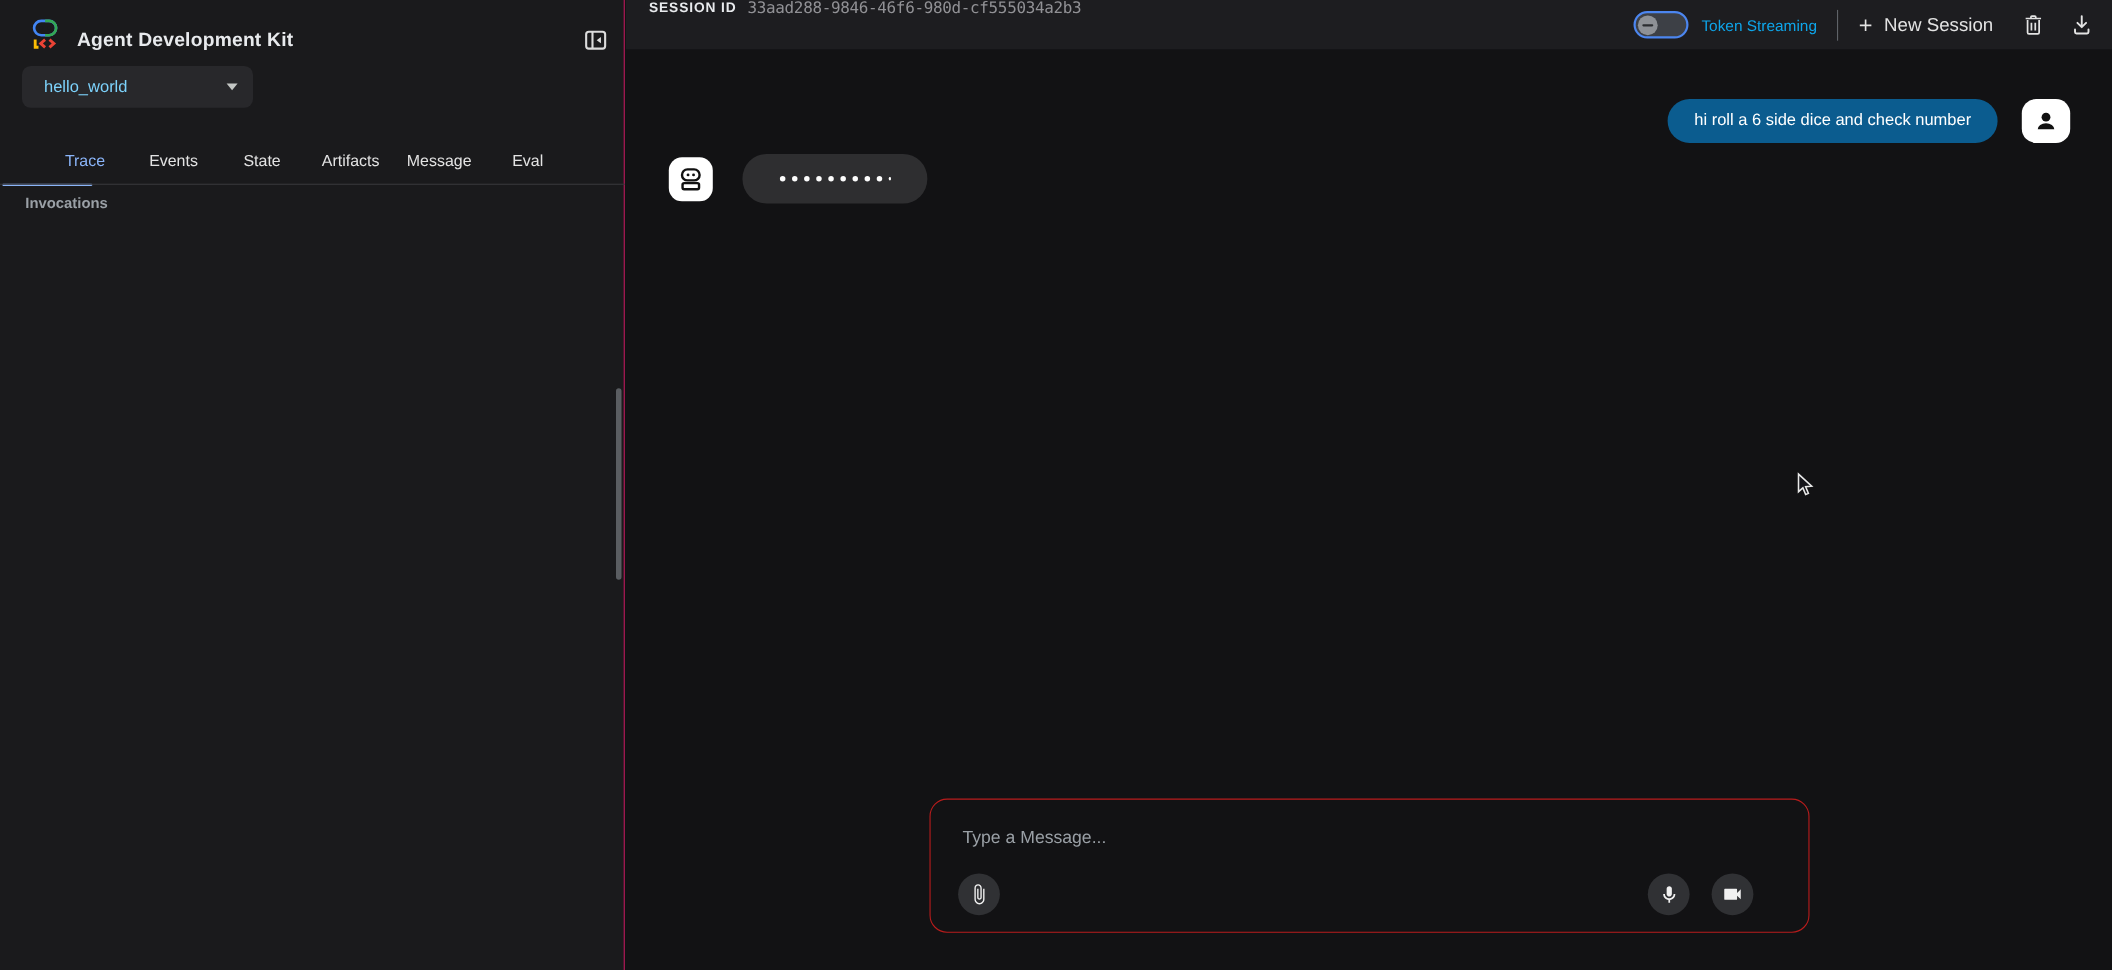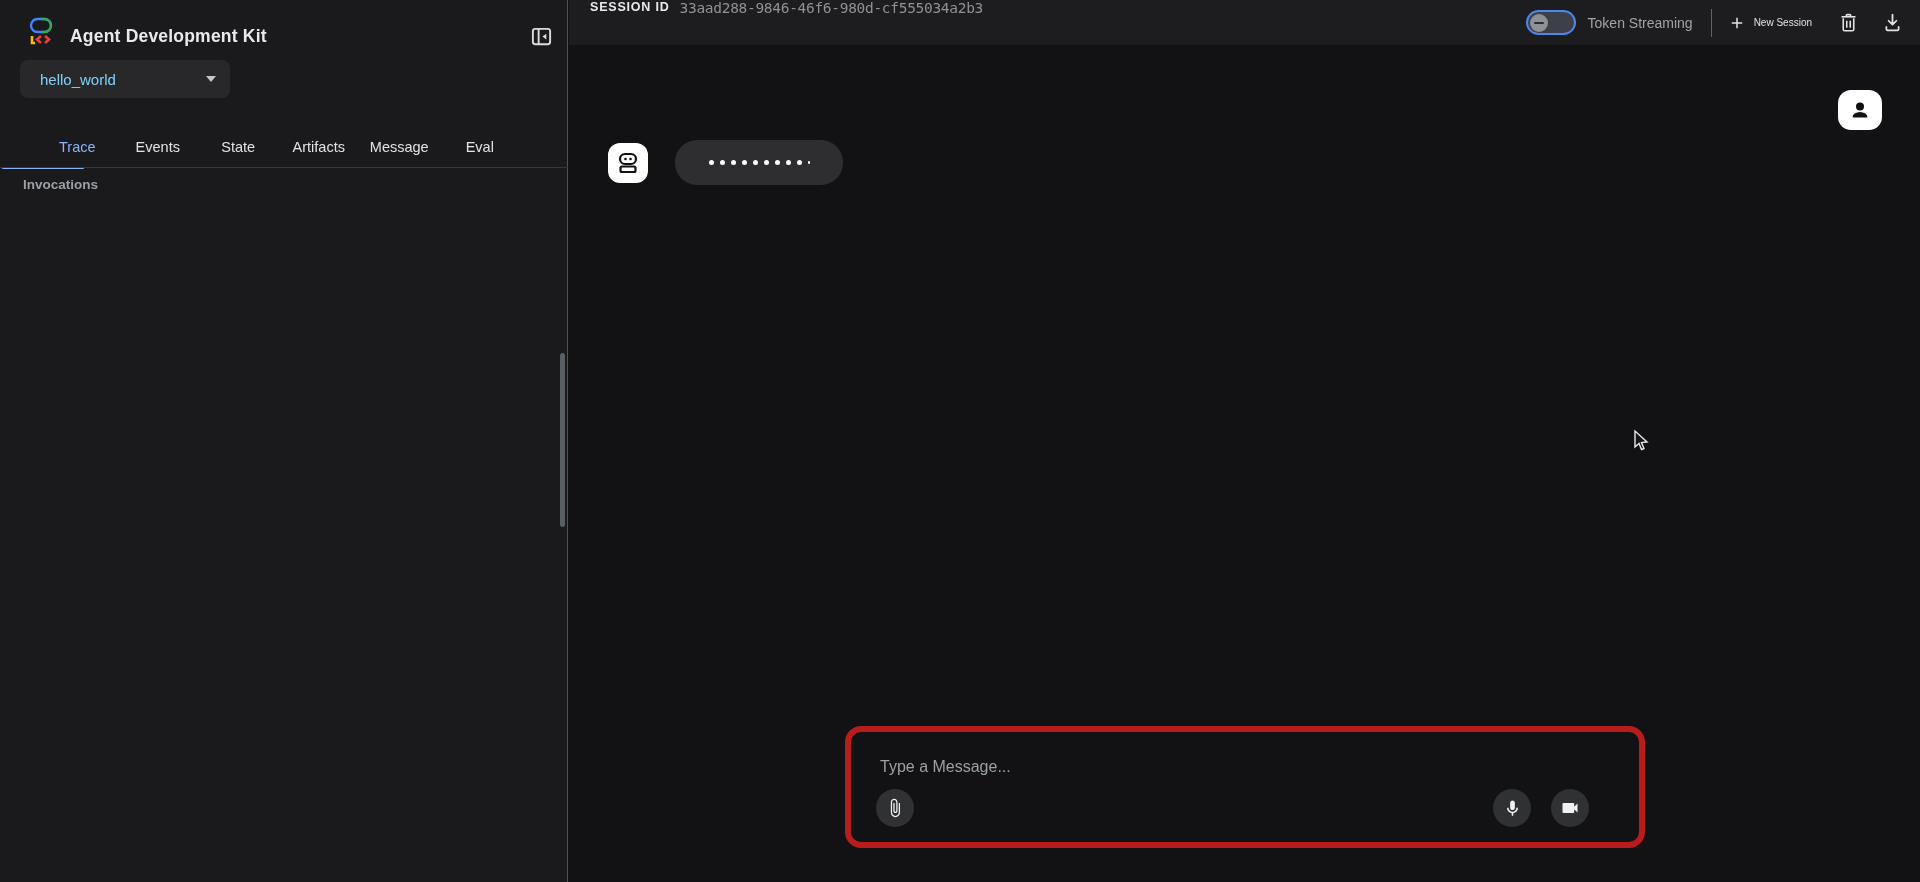--- a/index.html
+++ b/index.html
@@ -45,23 +45,23 @@
   .sess-value { margin-left:10px; color:#919195; font-size:14.5px;
                 font-family:"DejaVu Sans Mono", monospace; letter-spacing:-0.3px;}
   .header-right { margin-left:auto; display:flex; align-items:center; padding-right:16px; }
 
   .switch { width:50px; height:25px; border-radius:13px; border:2px solid #4c86f0;
             background:#3d4046; position:relative; cursor:pointer; }
   .switch .thumb { position:absolute; left:2px; top:1.5px; width:18px; height:18px;
                    border-radius:50%; background:#8e9196; }
   .switch .thumb::after { content:""; position:absolute; left:4px; top:8px; width:10px;
                           height:2px; background:#2b2d30; border-radius:1px; }
-  .toggle-label { color:#a3a3a3; font-size:14px; margin-left:12px; }
+  .toggle-label { color:#0ea5e9; font-size:14px; margin-left:12px; }
   .vdivider { width:1px; height:28px; background:#5f6368; margin:0 16px 0 18px; }
-  .new-session { display:flex; align-items:center; color:#e3e3e3; font-size:10px;
+  .new-session { display:flex; align-items:center; color:#e3e3e3; font-size:17px;
                  cursor:pointer; gap:8px; }
   .icon-btn { width:24px; height:24px; display:flex; align-items:center;
               justify-content:center; cursor:pointer; }
   .icon-btn.trash { margin-left:24px; }
   .icon-btn.dl { margin-left:20px; }
 
   
   .chat { position:absolute; left:569px; top:45px; width:1351px; height:837px;
           background:#121214; }
   .user-row { position:absolute; right:38px; top:45px; display:flex; align-items:flex-start; }
@@ -73,21 +73,21 @@
   .bot-avatar { width:40px; height:40px; background:#ffffff; border-radius:12px;
                 display:flex; align-items:center; justify-content:center; }
   .loading-pill { margin-left:27px; width:168px; height:45px; background:#2e2e30;
                   border-radius:22px; display:flex; align-items:center;
                   justify-content:center; gap:6px; }
   .dot { width:5px; height:5px; border-radius:50%; background:#fdfdfd; }
   .dot.tiny { width:2px; height:3px; border-radius:2px; }
 
   
   .input-box { position:absolute; left:276px; top:681px; width:800px; height:122px;
-               border:6px solid #b91c1c; border-radius:16px; background:transparent; }
+               border:1px solid #b91c1c; border-radius:16px; background:transparent; }
   .msg-input { position:absolute; left:2px; top:2px; width:640px; height:50px;
                background:transparent; border:none; outline:none; resize:none;
                color:#e3e3e3; font-size:16px; font-family:"Liberation Sans",sans-serif;
                padding:24px 0 0 27px; }
   .msg-input::placeholder { color:#9aa0a6; }
   .round-btn { position:absolute; width:38px; height:38px; border-radius:50%;
                background:#303134; display:flex; align-items:center;
                justify-content:center; cursor:pointer; }
   .btn-attach { left:25px; bottom:15px; }
   .btn-mic { right:108px; bottom:15px; }
@@ -172,20 +172,21 @@
           <path d="M12 3 v11 M7.5 10 l4.5 4.5 L16.5 10" fill="none" stroke="#e3e3e3" stroke-width="2" stroke-linecap="round" stroke-linejoin="round"></path>
           <path d="M5 17 v2.5 a1.5 1.5 0 0 0 1.5 1.5 h11 a1.5 1.5 0 0 0 1.5-1.5 V17" fill="none" stroke="#e3e3e3" stroke-width="2" stroke-linecap="round"></path>
         </svg>
       </div>
     </div>
   </div>
 
   <div class="chat">
 
     <div class="user-row">
+      <div class="user-bubble">hi roll a 6 side dice and check number</div>
       <div class="user-avatar">
         <svg width="24" height="24" viewBox="0 0 24 24">
           <circle cx="12" cy="8.5" r="4" fill="#111"></circle>
           <path d="M4.5 19.5 a7.5 5.5 0 0 1 15 0 z" fill="#111"></path>
         </svg>
       </div>
     </div>
 
     <div class="bot-row">
       <div class="bot-avatar">

